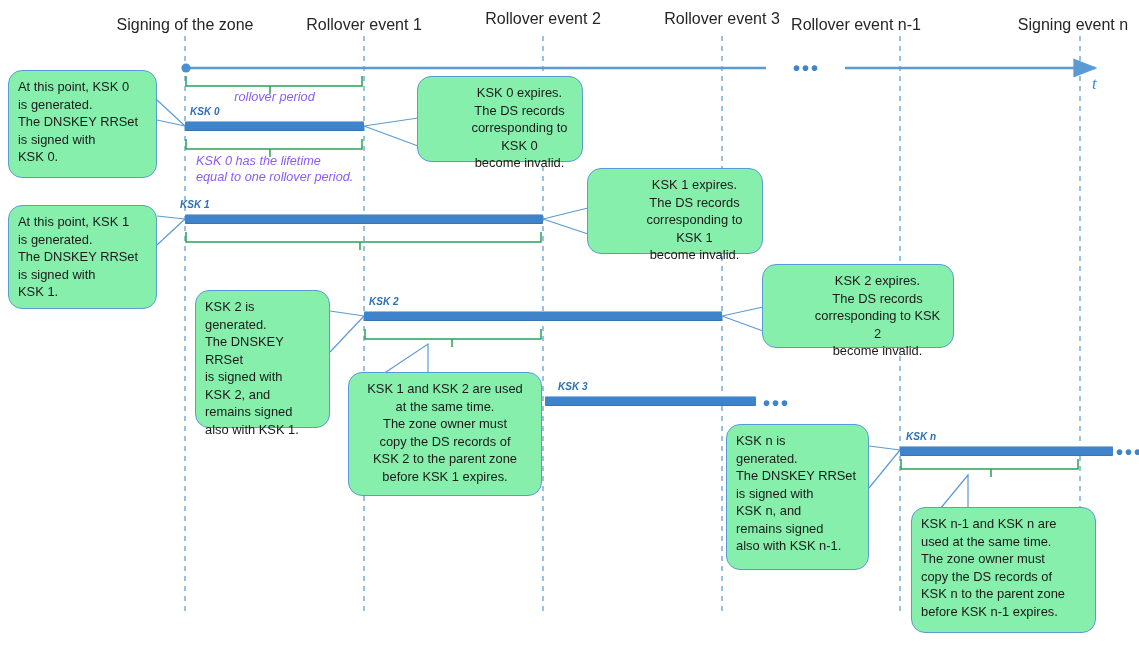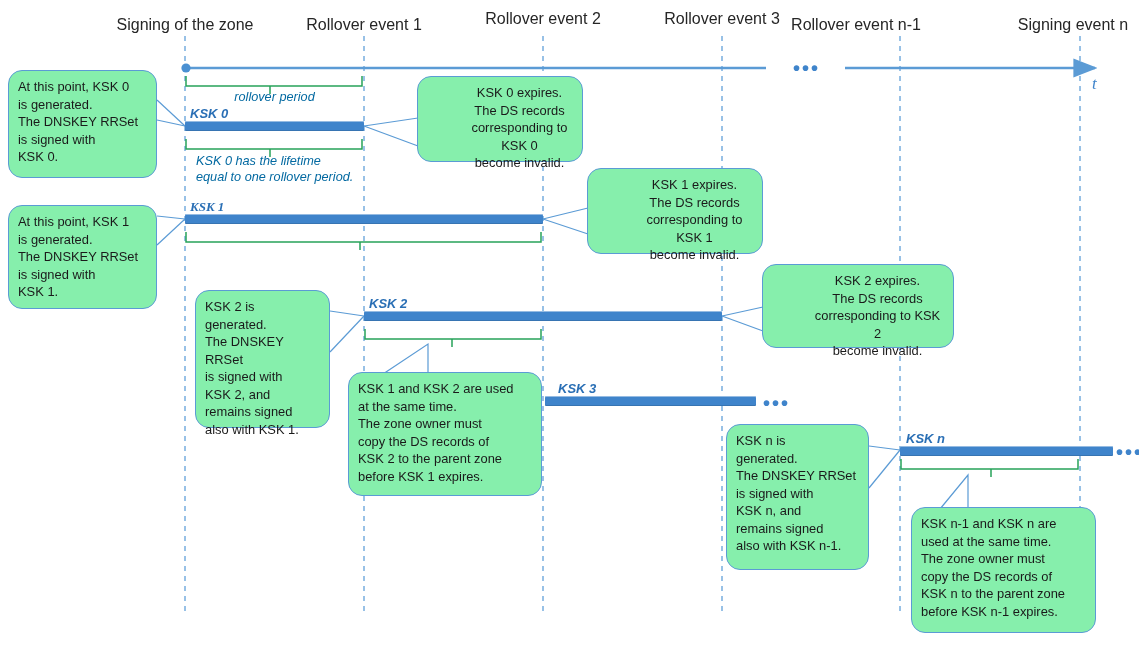--- a/index.html
+++ b/index.html
@@ -12,37 +12,37 @@
   svg.layer{position:absolute;left:0;top:0;width:1139px;height:645px;pointer-events:none;}
 
   
   .evt-label{
     position:absolute;font-size:16px;color:#262626;white-space:nowrap;
     transform:translateX(-50%);
   }
 
   
   .ksk-label{
-    position:absolute;font-size:13px;font-weight:bold;font-style:italic;
+    position:absolute;font-size:10px;font-weight:bold;font-style:italic;
     color:#2a6fb5;white-space:nowrap;
   }
 
   
   .bar{position:absolute;height:10px;background:#3f84cb;border-radius:1px;
        box-shadow:inset 0 1px 0 rgba(255,255,255,.45), inset 0 -1px 0 rgba(0,0,0,.12);}
 
   
   .dots{position:absolute;color:#3f84cb;font-size:20px;font-weight:bold;letter-spacing:2px;line-height:1;}
 
   
   .tlabel{position:absolute;color:#3f84cb;font-style:italic;font-size:17px;font-family:"Liberation Serif",serif;}
 
   
   .brace-cap{
-    position:absolute;font-size:12.7px;font-style:italic;color:#0369a1;
+    position:absolute;font-size:12.7px;font-style:italic;color:#8b5cf6;
     line-height:1.28;white-space:pre-line;text-align:center;
   }
   .brace-cap.left{text-align:left;}
 
   
   .callout{
     position:absolute;box-sizing:border-box;
     border:1px solid #5b9bd5;border-radius:14px;background:#86efac;
     font-size:12.9px;line-height:1.36;color:#1a1a1a;
     white-space:pre-line;padding:7px 9px;
@@ -116,21 +116,21 @@
   <div class="evt-label" style="left:722px;top:10px;">Rollover event 3</div>
   <div class="evt-label" style="left:856px;top:16px;">Rollover event n-1</div>
   <div class="evt-label" style="left:1073px;top:16px;">Signing event n</div>
 
   <div class="dots" style="left:793px;top:58px;">•••</div>
   <div class="tlabel" style="left:1092px;top:74px;">t</div>
 
   <div class="ksk-label" style="left:190px;top:106px;">KSK 0</div>
   <div class="bar" style="left:185px;top:121px;width:179px;"></div>
 
-  <div class="ksk-label" style="left:190px;top:199px;font-family:Liberation Serif, serif;">KSK 1</div>
+  <div class="ksk-label" style="left:180px;top:199px;">KSK 1</div>
   <div class="bar" style="left:185px;top:214px;width:358px;"></div>
 
   <div class="ksk-label" style="left:369px;top:296px;">KSK 2</div>
   <div class="bar" style="left:364px;top:311px;width:358px;"></div>
 
   <div class="ksk-label" style="left:549px;top:381px;margin-left:9px;">KSK 3</div>
   <div class="bar" style="left:545px;top:396px;width:211px;"></div>
   <div class="dots" style="left:763px;top:393px;">•••</div>
 
   <div class="ksk-label" style="left:906px;top:431px;">KSK n</div>
@@ -166,21 +166,21 @@
 The DNSKEY RRSet
 is signed with
 KSK 2, and
 remains signed
 also with KSK 1.</div>
   <div class="callout center" style="left:762px;top:264px;width:192px;height:84px;">KSK 2 expires.
 The DS records
 corresponding to KSK 2
 become invalid.</div>
 
-  <div class="callout left" style="left:348px;top:372px;width:194px;height:124px;">KSK 1 and KSK 2 are used
+  <div class="callout left" style="left:348px;top:372px;width:194px;height:124px;text-align:center;">KSK 1 and KSK 2 are used
 at the same time.
 The zone owner must
 copy the DS records of
 KSK 2 to the parent zone
 before KSK 1 expires.</div>
 
   <div class="callout left" style="left:726px;top:424px;width:143px;height:146px;">KSK n is
 generated.
 The DNSKEY RRSet
 is signed with

